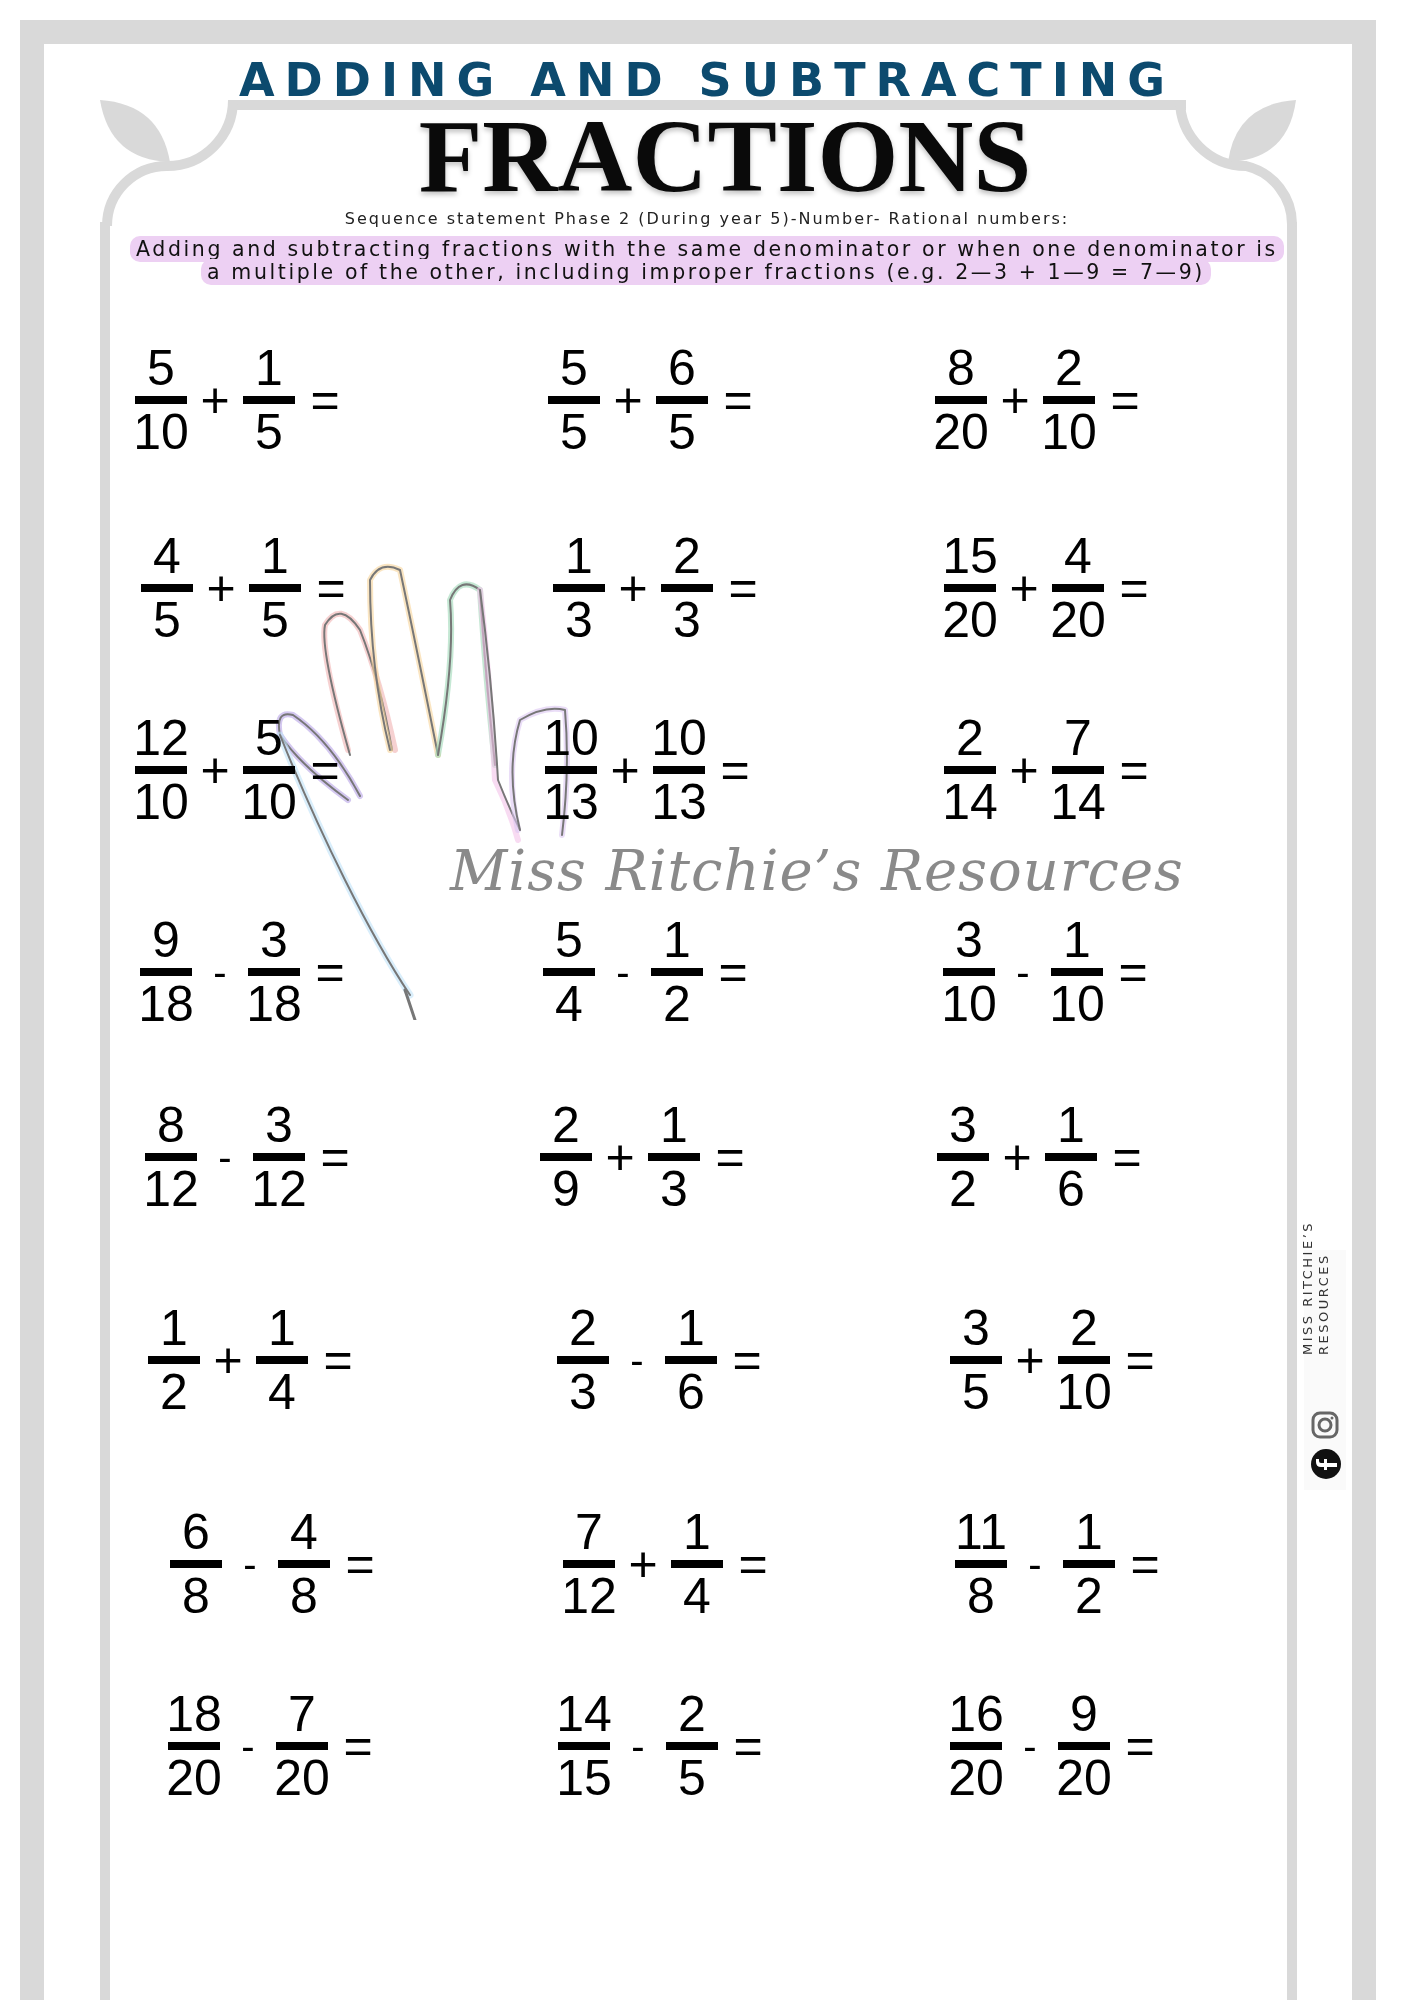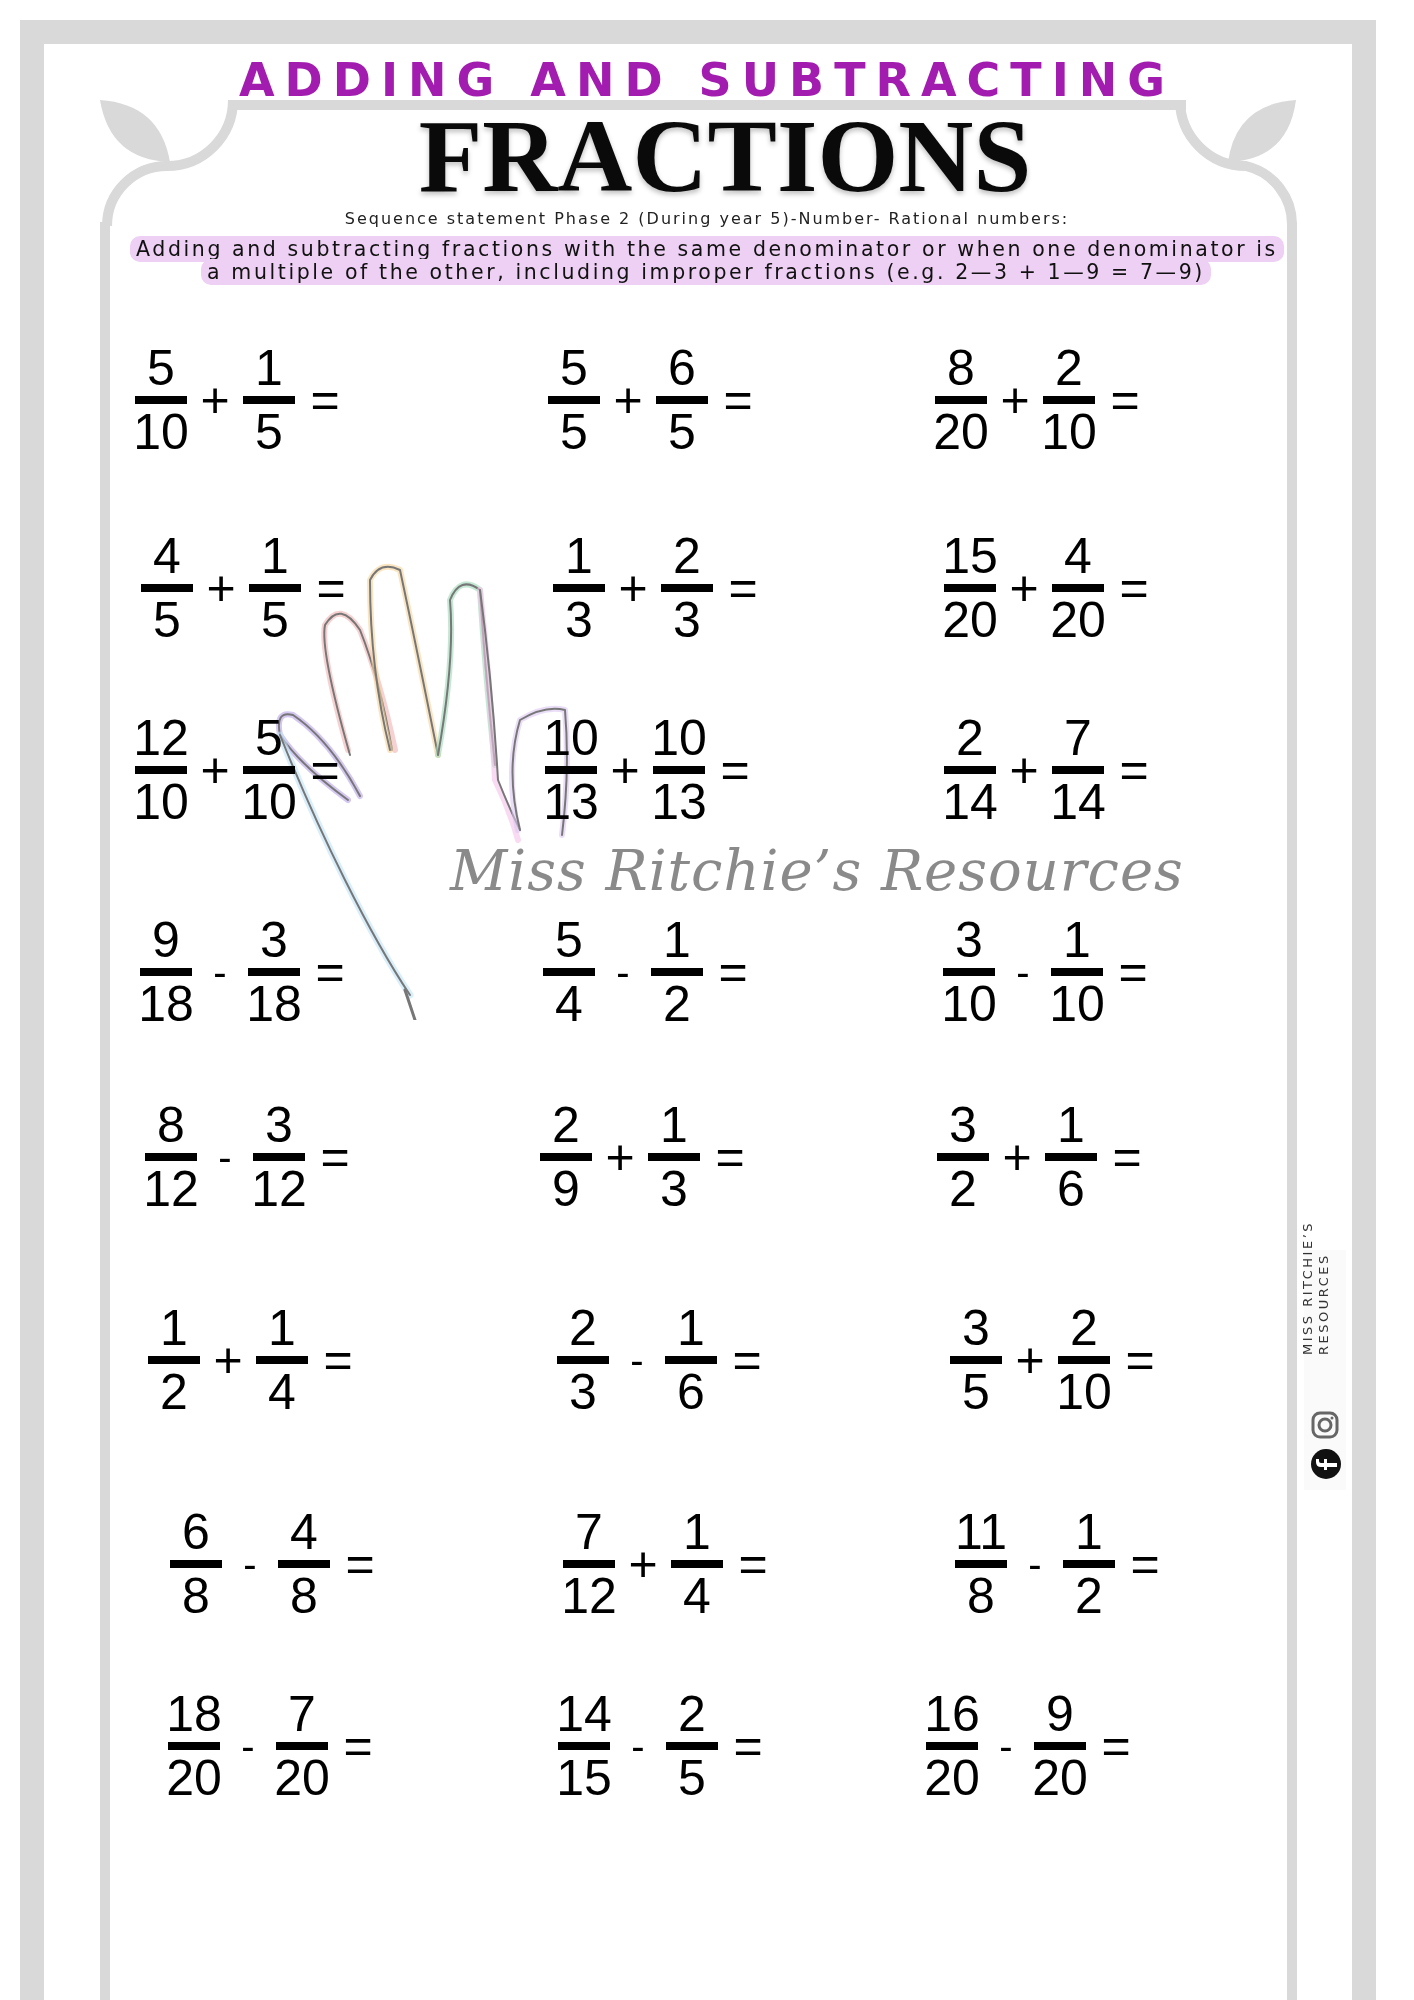--- a/index.html
+++ b/index.html
@@ -1,18 +1,18 @@
 <!DOCTYPE html>
 <html><head>
 <meta charset="utf-8">
 <style>
   html, body { margin:0; padding:0; background:#ffffff; }
   body { width:1414px; height:2000px; position:relative; overflow:hidden; font-family:"Liberation Sans", sans-serif; }
   .frame-svg { position:absolute; left:0; top:0; }
-  .title-top { position:absolute; left:0; width:1414px; top:55px; text-align:center; font-family:"DejaVu Sans", sans-serif; font-weight:bold; font-size:46px; letter-spacing:10px; color:#a21caf; line-height:50px; }
+  .title-top { position:absolute; left:0; width:1414px; top:55px; text-align:center; font-family:"DejaVu Sans", sans-serif; font-weight:bold; font-size:46px; letter-spacing:10px; color:#0c4a6e; line-height:50px; }
   .title-main { position:absolute; left:0; width:1414px; top:104px; text-align:center; font-family:"Liberation Serif", serif; font-weight:bold; font-size:104px; letter-spacing:0px; color:#0a0a0a; line-height:104px; transform:scaleY(1.0); text-shadow:0 3px 5px rgba(0,0,0,0.25);padding-left:18px; }
   .seq { position:absolute; left:0; width:1414px; top:209px; text-align:center; font-family:"DejaVu Sans", sans-serif; font-size:16px; letter-spacing:2px; color:#222; }
   .highlight { position:absolute; left:130px; width:1152px; top:238px; text-align:center; font-family:"DejaVu Sans", sans-serif; font-size:20.5px; letter-spacing:2.6px; line-height:23px; color:#111; }
   .highlight span { background:#edd0f3; border-radius:10px; padding:1px 6px; box-decoration-break:clone; -webkit-box-decoration-break:clone; }
   .watermark { position:absolute; left:408px; top:838px; font-family:"DejaVu Serif", serif; font-style:italic; font-size:56px; color:#8a8a8a; letter-spacing:1px; white-space:nowrap;margin-left:42px; }
   .problem { position:absolute; height:120px; display:flex; align-items:center; }
   .frac { display:flex; flex-direction:column; align-items:center; width:52px; position:relative; }
   .frac .num, .frac .den { font-size:50px; line-height:52px; color:#000; font-family:"Liberation Sans", sans-serif; white-space:nowrap; }
   .frac .bar { width:52px; height:8px; background:#000; margin:2px 0; }
   .op { font-size:50px; width:56px; text-align:center; color:#000; line-height:52px; }
@@ -394,21 +394,21 @@
         <div class="den">15</div>
       </div>
       <div class="op minus">-</div>
       <div class="frac">
         <div class="num">2</div>
         <div class="bar"></div>
         <div class="den">5</div>
       </div>
       <div class="eq">=</div>
     </div>
-    <div class="problem" style="left: 926px; top: 1686px;">
+    <div class="problem" style="left: 950px; top: 1686px;">
       <div class="frac">
         <div class="num">16</div>
         <div class="bar"></div>
         <div class="den">20</div>
       </div>
       <div class="op minus">-</div>
       <div class="frac">
         <div class="num">9</div>
         <div class="bar"></div>
         <div class="den">20</div>

